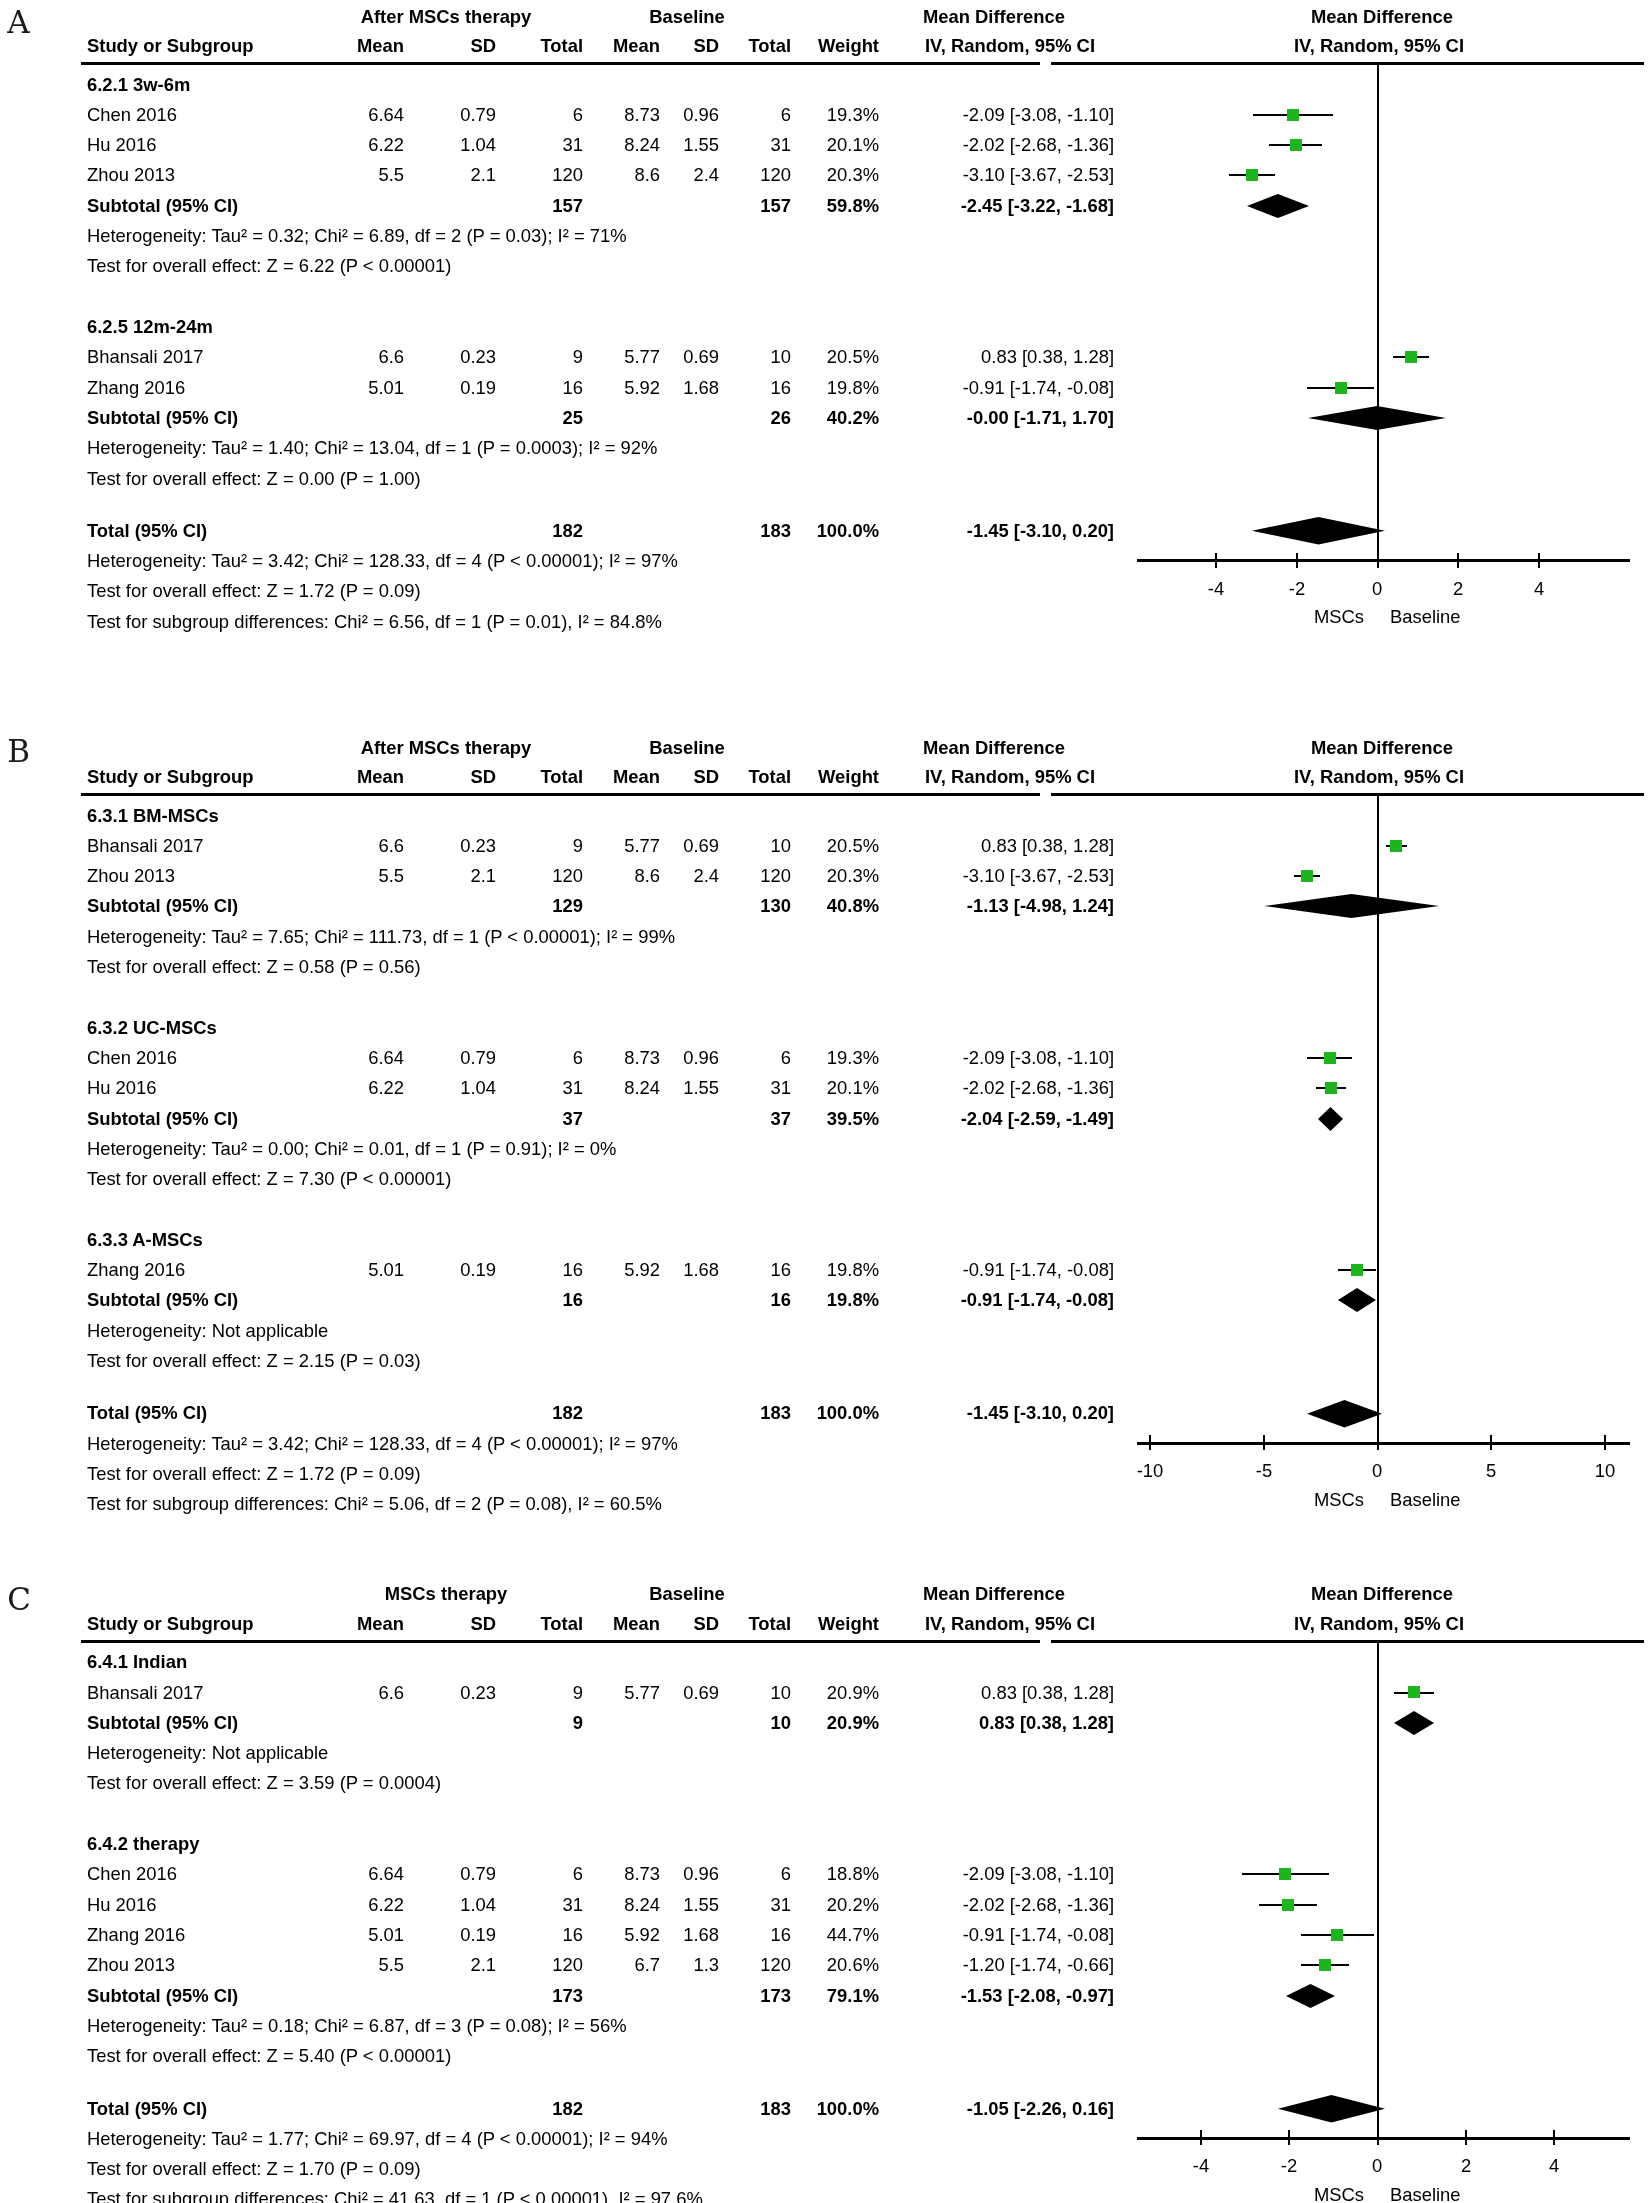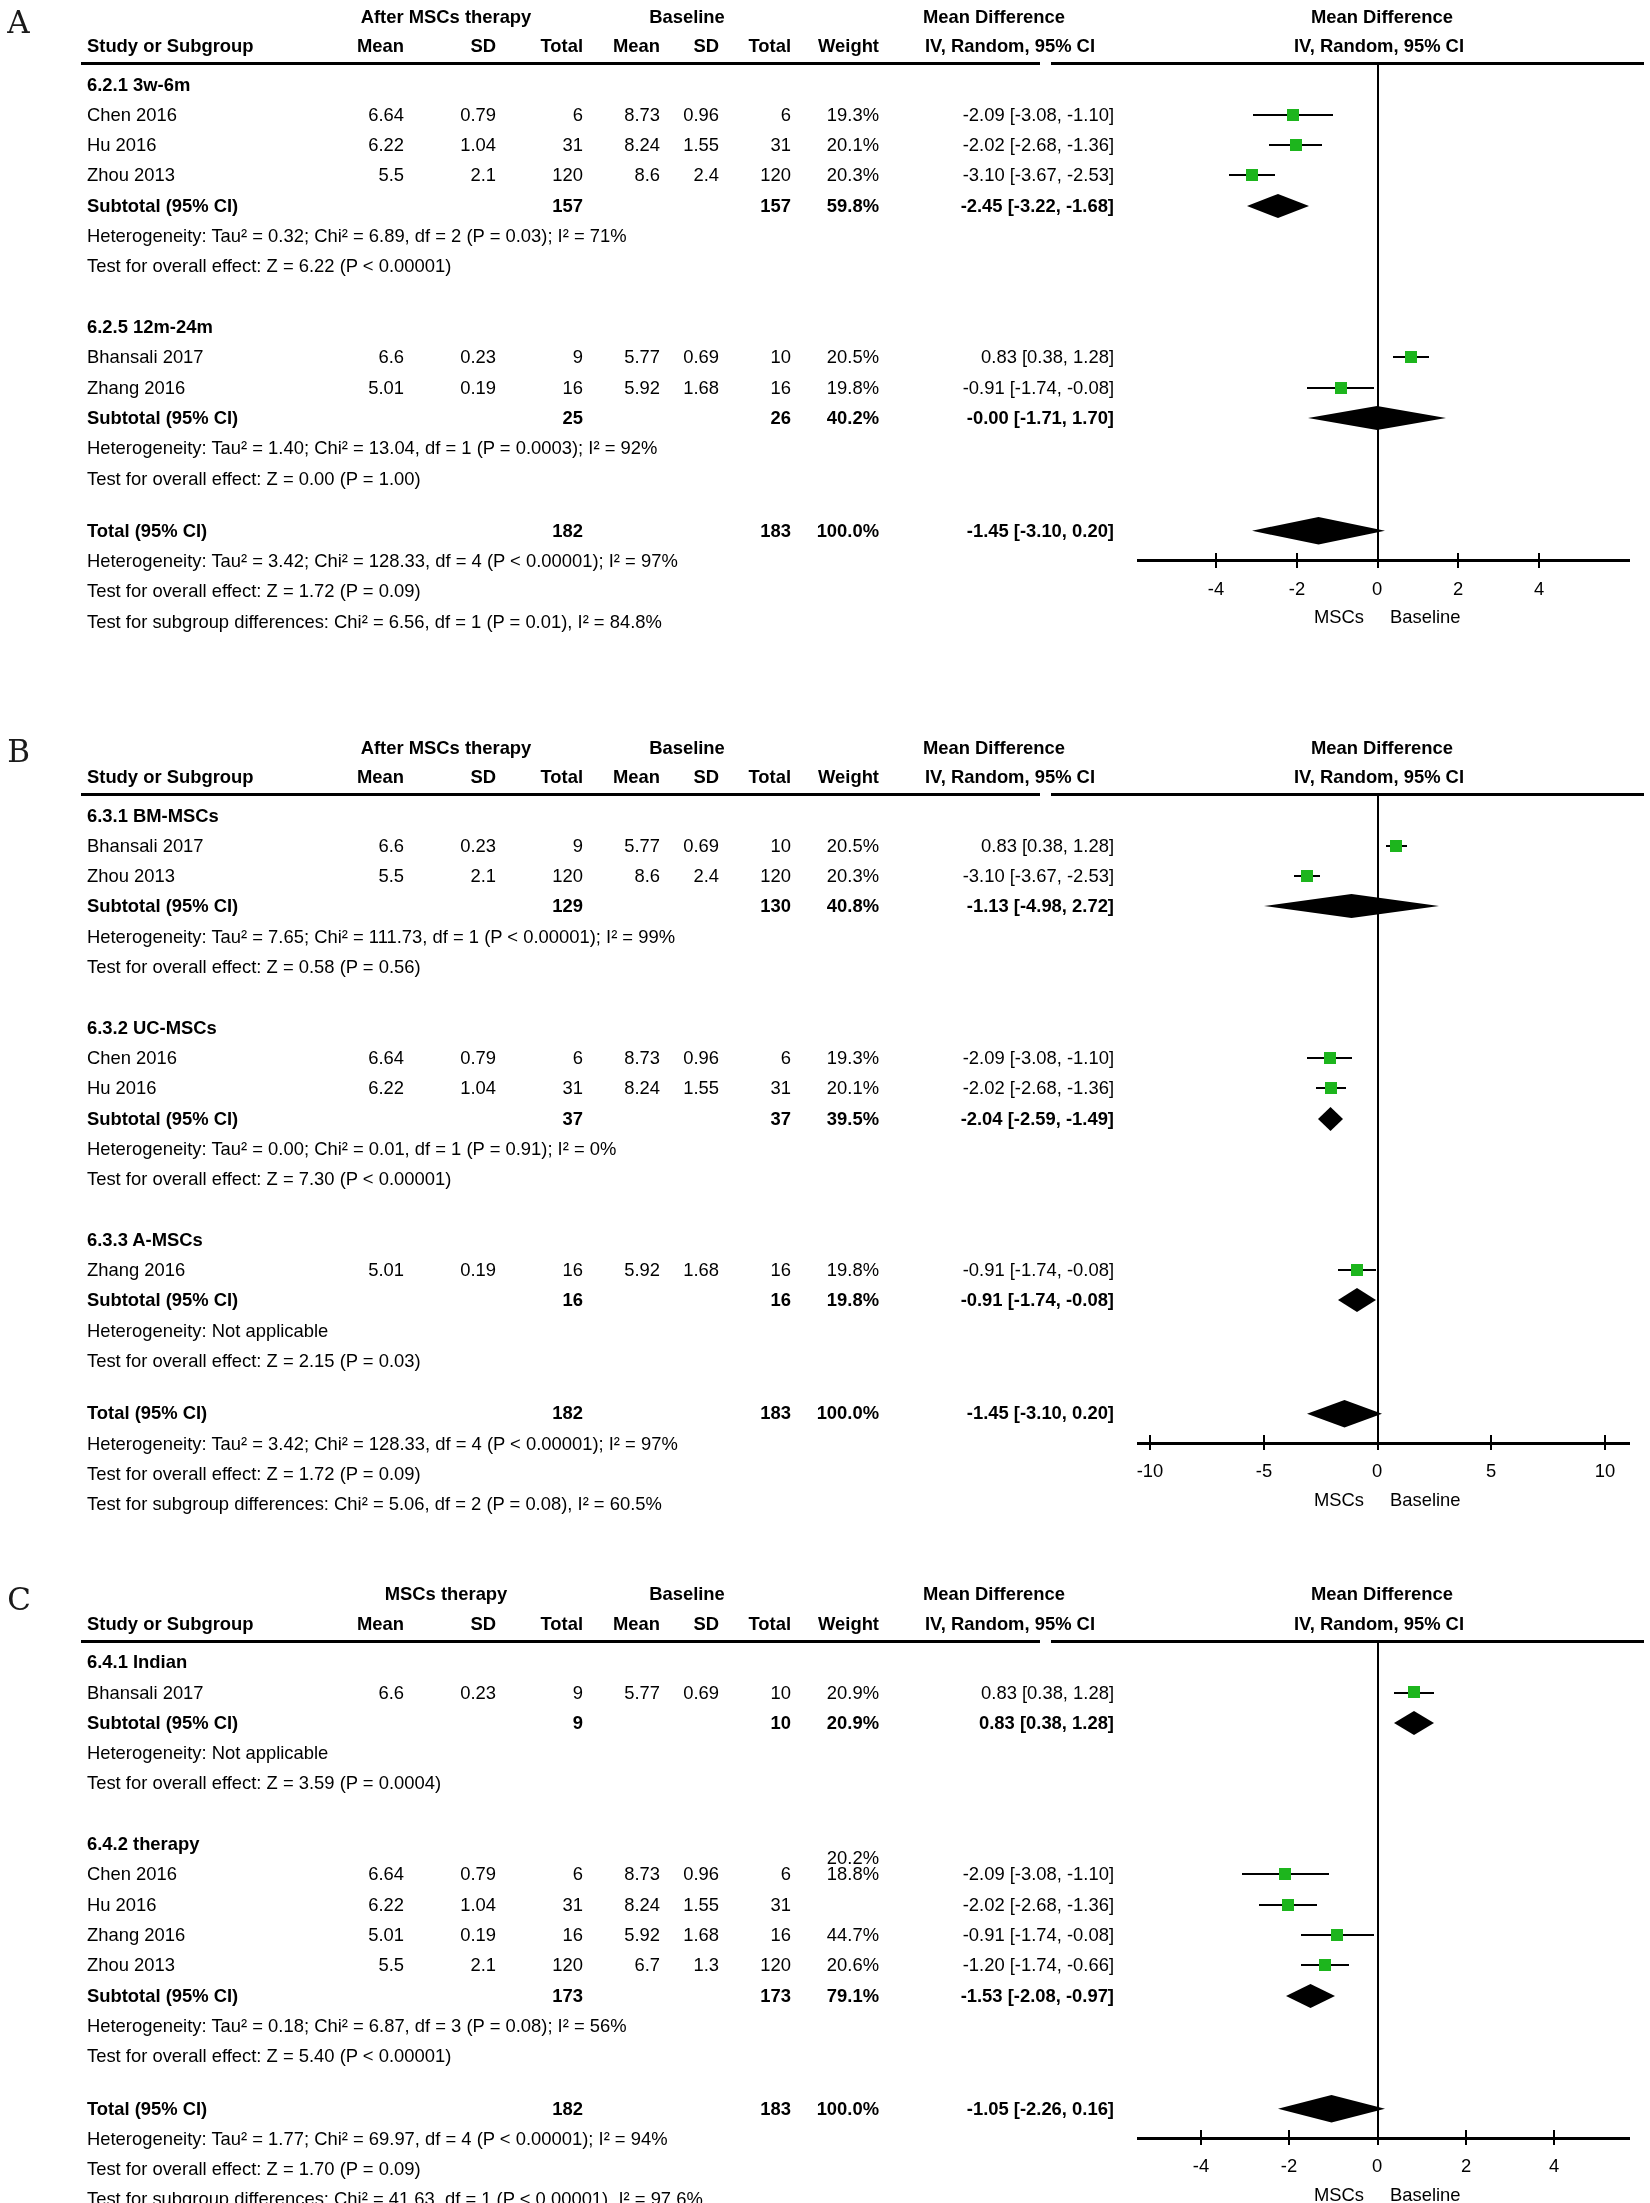--- a/index.html
+++ b/index.html
@@ -173,21 +173,21 @@
       <div class="t" style="top: 864px; right: 931px;">2.4</div>
       <div class="t" style="top: 864px; right: 859px;">120</div>
       <div class="t" style="top: 864px; right: 771px;">20.3%</div>
       <div class="t" style="top: 864px; right: 536px;">-3.10 [-3.67, -2.53]</div>
       <div class="ciline" style="position: absolute; left: 1294px; top: 875px; width: 26px; height: 1.8px; background: rgb(0, 0, 0);"></div>
       <div class="marker" style="position: absolute; left: 1301px; top: 870px; width: 12px; height: 12px; background: rgb(29, 181, 29);"></div>
       <div class="t b" style="top: 894px; left: 87px;">Subtotal (95% CI)</div>
       <div class="t b" style="top: 894px; right: 1067px;">129</div>
       <div class="t b" style="top: 894px; right: 859px;">130</div>
       <div class="t b" style="top: 894px; right: 771px;">40.8%</div>
-      <div class="t b" style="top: 894px; right: 536px;">-1.13 [-4.98, 2.72]</div>
+      <div class="t b" style="top: 894px; right: 536px;">-1.13 [-4.98, 1.24]</div>
       <div class="diamond" style="position: absolute; left: 1264px; top: 894px; width: 175px; height: 24px; background: rgb(0, 0, 0);"></div>
       <div class="t" style="top: 925px; left: 87px;">Heterogeneity: Tau² = 7.65; Chi² = 111.73, df = 1 (P &lt; 0.00001); I² = 99%</div>
       <div class="t" style="top: 955px; left: 87px;">Test for overall effect: Z = 0.58 (P = 0.56)</div>
       <div class="t b" style="top: 1016px; left: 87px;">6.3.2 UC-MSCs</div>
       <div class="t" style="top: 1046px; left: 87px;">Chen 2016</div>
       <div class="t" style="top: 1046px; right: 1246px;">6.64</div>
       <div class="t" style="top: 1046px; right: 1154px;">0.79</div>
       <div class="t" style="top: 1046px; right: 1067px;">6</div>
       <div class="t" style="top: 1046px; right: 990px;">8.73</div>
       <div class="t" style="top: 1046px; right: 931px;">0.96</div>
@@ -309,21 +309,21 @@
       <div class="t" style="top: 1862px; right: 536px;">-2.09 [-3.08, -1.10]</div>
       <div class="ciline" style="position: absolute; left: 1242px; top: 1873px; width: 87px; height: 1.8px; background: rgb(0, 0, 0);"></div>
       <div class="marker" style="position: absolute; left: 1279px; top: 1868px; width: 12px; height: 12px; background: rgb(29, 181, 29);"></div>
       <div class="t" style="top: 1893px; left: 87px;">Hu 2016</div>
       <div class="t" style="top: 1893px; right: 1246px;">6.22</div>
       <div class="t" style="top: 1893px; right: 1154px;">1.04</div>
       <div class="t" style="top: 1893px; right: 1067px;">31</div>
       <div class="t" style="top: 1893px; right: 990px;">8.24</div>
       <div class="t" style="top: 1893px; right: 931px;">1.55</div>
       <div class="t" style="top: 1893px; right: 859px;">31</div>
-      <div class="t" style="top: 1846px; right: 771px; text-align: center;">20.2%</div>
+      <div class="t" style="top: 1893px; right: 771px; text-align: center;">20.2%</div>
       <div class="t" style="top: 1893px; right: 536px;">-2.02 [-2.68, -1.36]</div>
       <div class="ciline" style="position: absolute; left: 1259px; top: 1904px; width: 58px; height: 1.8px; background: rgb(0, 0, 0);"></div>
       <div class="marker" style="position: absolute; left: 1282px; top: 1899px; width: 12px; height: 12px; background: rgb(29, 181, 29);"></div>
       <div class="t" style="top: 1923px; left: 87px;">Zhang 2016</div>
       <div class="t" style="top: 1923px; right: 1246px;">5.01</div>
       <div class="t" style="top: 1923px; right: 1154px;">0.19</div>
       <div class="t" style="top: 1923px; right: 1067px;">16</div>
       <div class="t" style="top: 1923px; right: 990px;">5.92</div>
       <div class="t" style="top: 1923px; right: 931px;">1.68</div>
       <div class="t" style="top: 1923px; right: 859px;">16</div>

